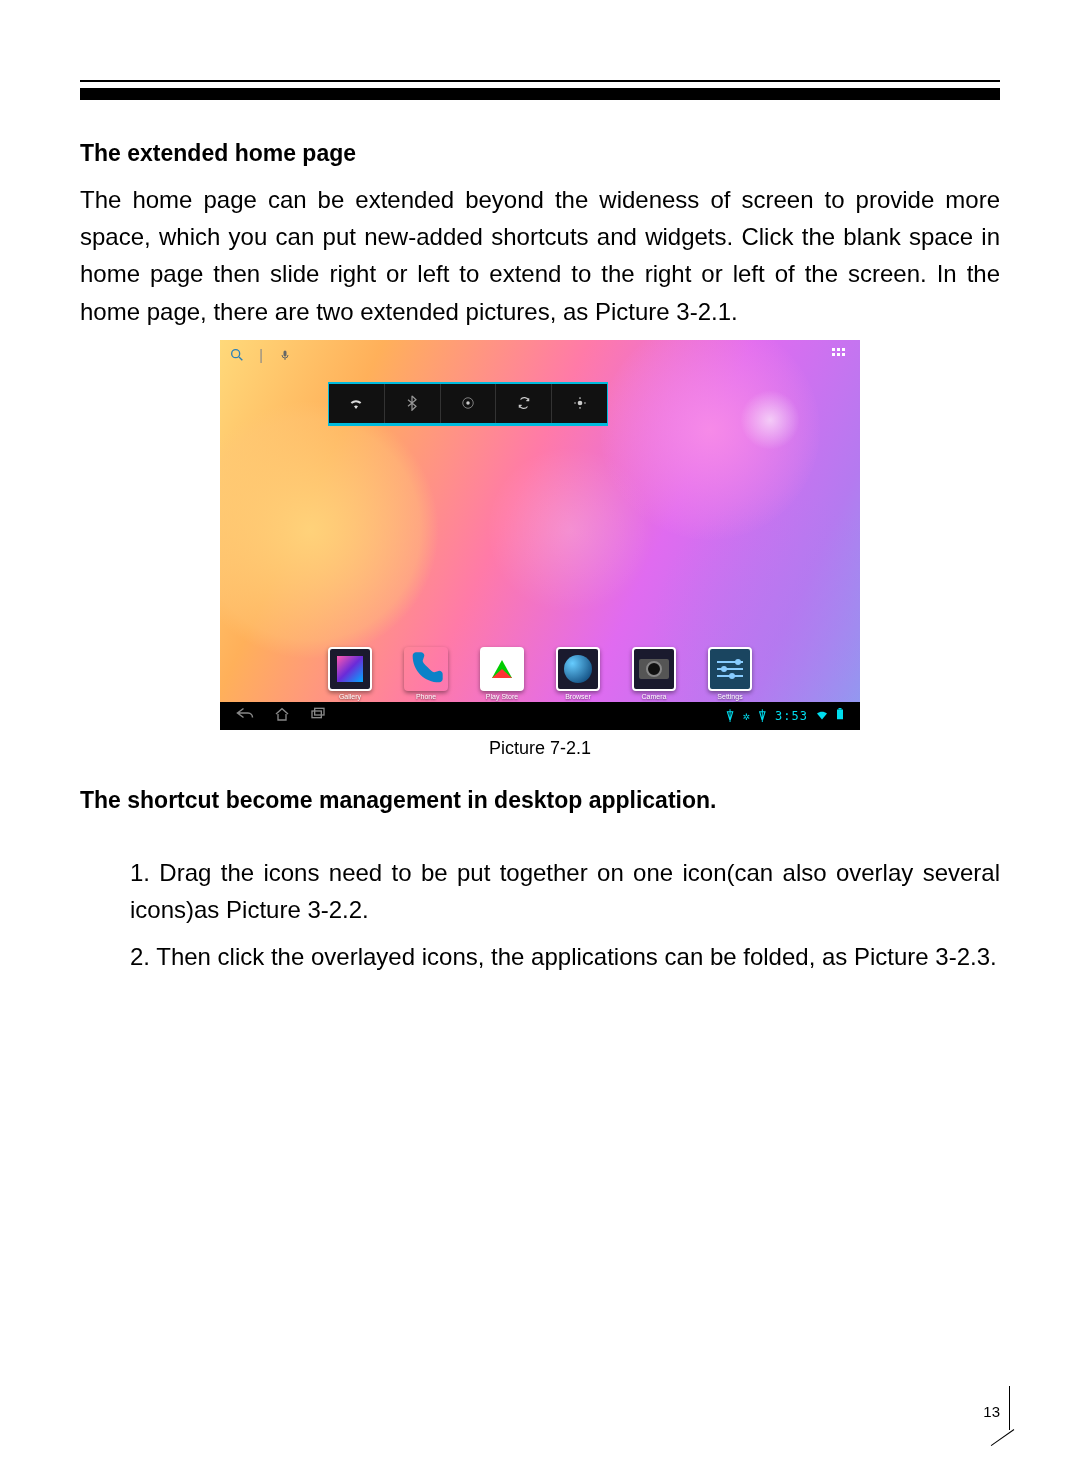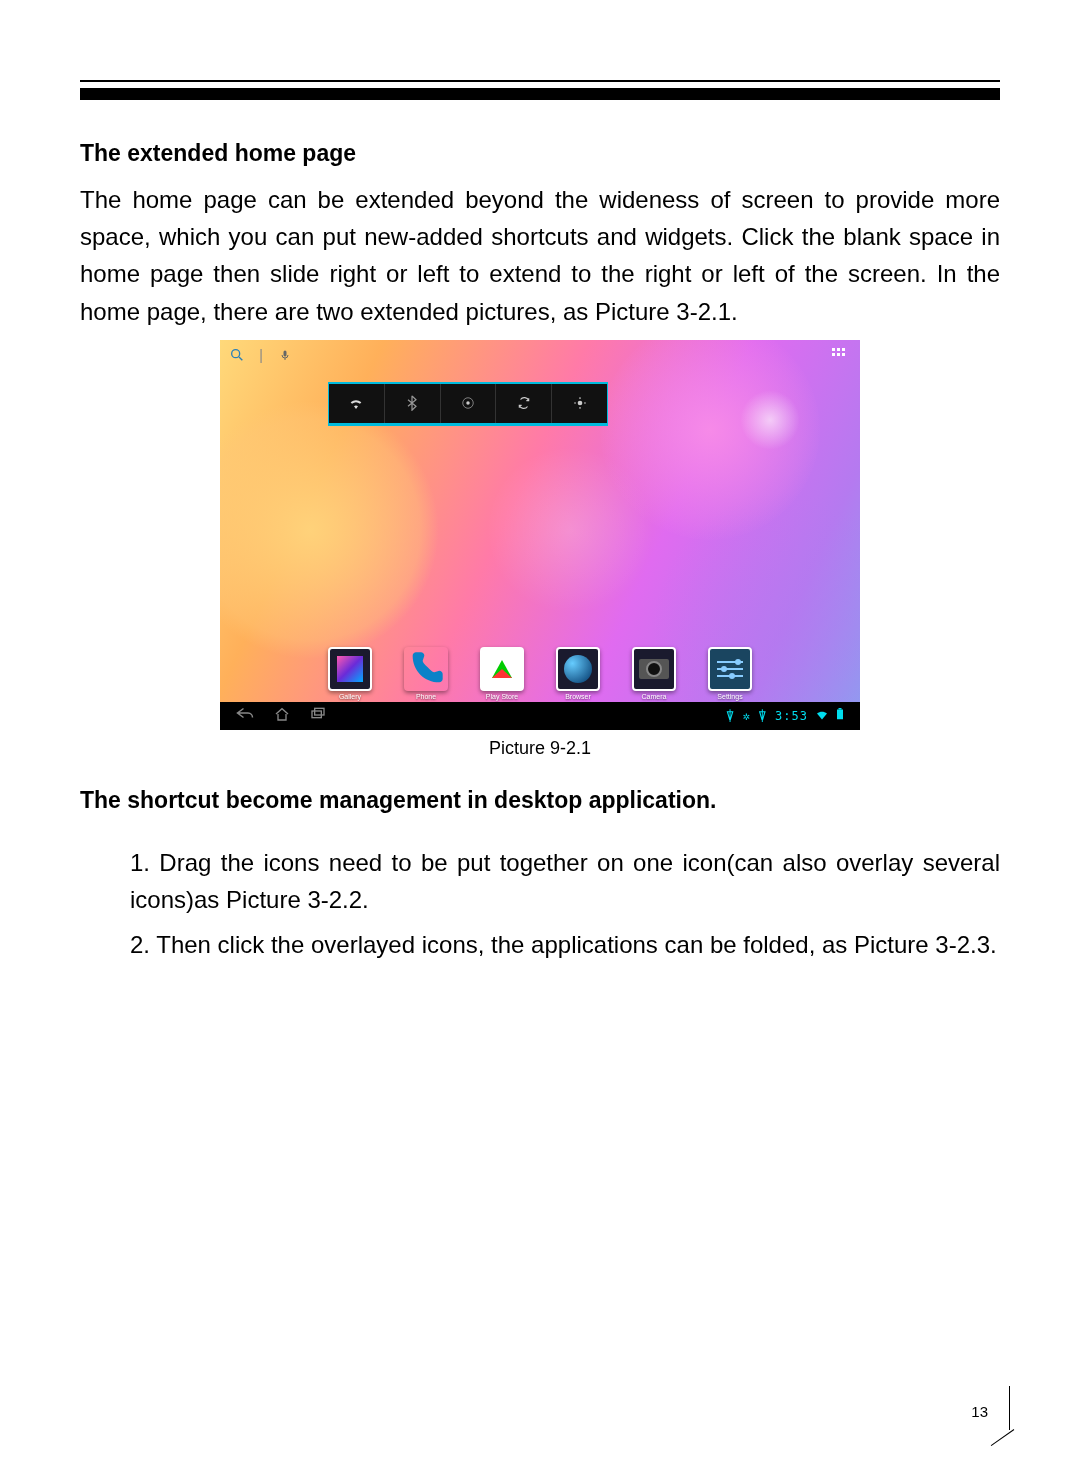--- a/index.html
+++ b/index.html
@@ -17,21 +17,21 @@
     height: 100%;
     border-radius: 16px;
   }
   .top-rules {
     margin-bottom: 40px;
   }
   .rule-thin { border-top: 2px solid #000; margin-bottom: 6px; }
   .rule-thick { border-top: 12px solid #000; }
   .heading1 { font-size: 23px; font-weight: bold; margin-bottom: 14px; }
   .body-text { font-size: 24px; line-height: 1.55; text-align: justify; margin-bottom: 8px; }
-  .indented { padding-left: 50px; }
+  .indented { padding-left: 50px; margin-top: 10px; }
   .screenshot-wrap { text-align: center; margin: 10px 0 6px 0; }
   .tablet {
     width: 640px;
     height: 390px;
     margin: 0 auto;
     position: relative;
     overflow: hidden;
     background: linear-gradient(115deg,#ffd97a 0%,#ffb05a 20%,#ff7aa8 45%,#e06bf0 65%,#b57af0 85%,#8aa0f0 100%);
   }
   .bokeh { position:absolute; border-radius:50%; }
@@ -67,21 +67,21 @@
   .ic-camera{background:#1a1a2e;border:2px solid #fff;}
   .ic-settings{background:#1a4560;border:2px solid #fff;}
   .navbar{
     position:absolute;bottom:0;left:0;right:0;height:28px;background:#000;
     display:flex;align-items:center;justify-content:space-between;padding:0 16px;color:#0de;font-size:12px;
   }
   .nav-left{display:flex;gap:20px;}
   .nav-right{display:flex;gap:8px;align-items:center;font-family:monospace;letter-spacing:1px;}
   .caption{font-size:18px;text-align:center;margin:8px 0 28px 0;}
   .page-number{
-    position:absolute; bottom:40px; right:92px; font-size:15px;
+    position:absolute; bottom:40px; right:80px; font-size:15px;
   }
   .corner{
     position:absolute;bottom:30px;right:70px;width:20px;height:30px;
   }
   .corner::before{content:"";position:absolute;bottom:0;right:-4px;width:28px;border-top:1.5px solid #000;transform:rotate(-35deg);transform-origin:right;}
   .corner::after{content:"";position:absolute;bottom:0;right:0;height:44px;border-left:1.5px solid #000;}
   .play-tri{width:0;height:0;border-left:10px solid transparent;border-right:10px solid transparent;border-bottom:18px solid #0c0;position:relative;}
   .play-tri::after{content:"";position:absolute;left:-10px;top:9px;width:0;height:0;border-left:10px solid transparent;border-right:10px solid transparent;border-bottom:9px solid #f33;}
   .phone-svg{width:40px;height:40px;}
   .globe{width:28px;height:28px;border-radius:50%;background:radial-gradient(circle at 30% 30%,#6cf,#036);}
@@ -242,21 +242,21 @@
                 <path d="M12 18L2 6c6-5 14-5 20 0z"></path>
               </svg></span>
           <span><svg width="8" height="12" viewBox="0 0 10 16" fill="#0de">
                 <rect x="1" y="2" width="8" height="13"></rect>
                 <rect x="3" y="0" width="4" height="2"></rect>
               </svg></span>
         </div>
       </div>
     </div>
   </div>
-  <div class="caption">Picture 9-2.1</div>
+  <div class="caption">Picture 7-2.1</div>
 
   <div class="heading1">The shortcut become management in desktop application.</div>
   <div style="height:16px"></div>
   <div class="body-text indented">1. Drag the icons need to be put together on one icon(can also overlay several icons)as Picture 3-2.2.</div>
   <div class="body-text indented">2. Then click the overlayed icons, the applications can be folded, as Picture 3-2.3.</div>
 
   <div class="page-number">13</div>
   <div class="corner"></div>
 </div>
 

